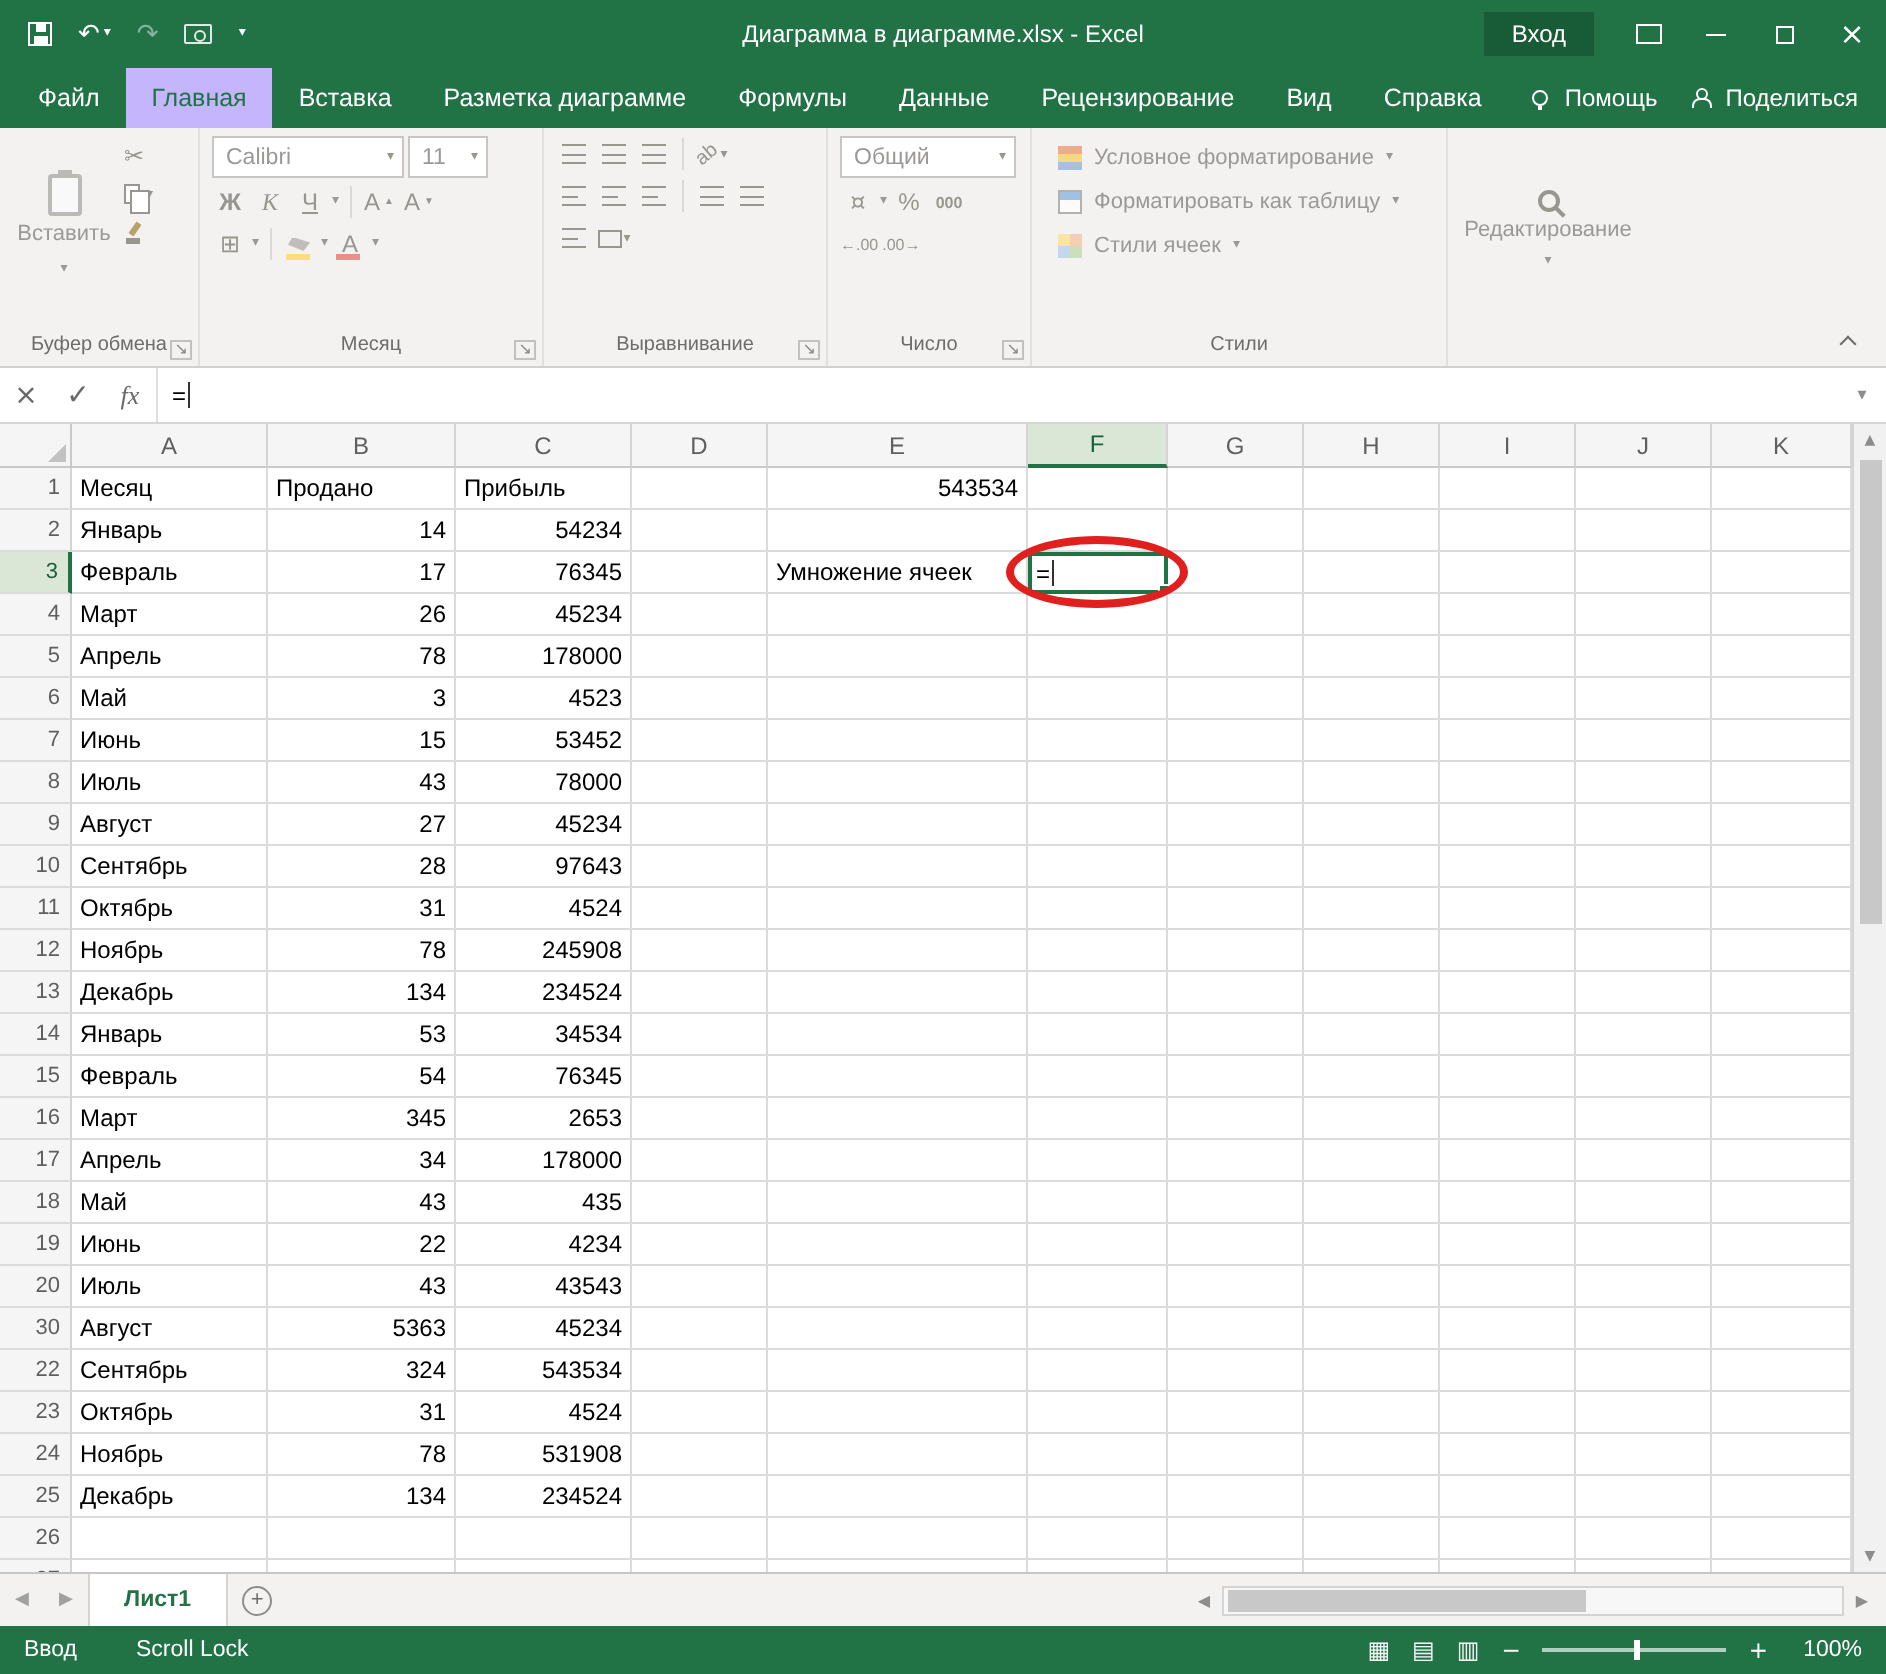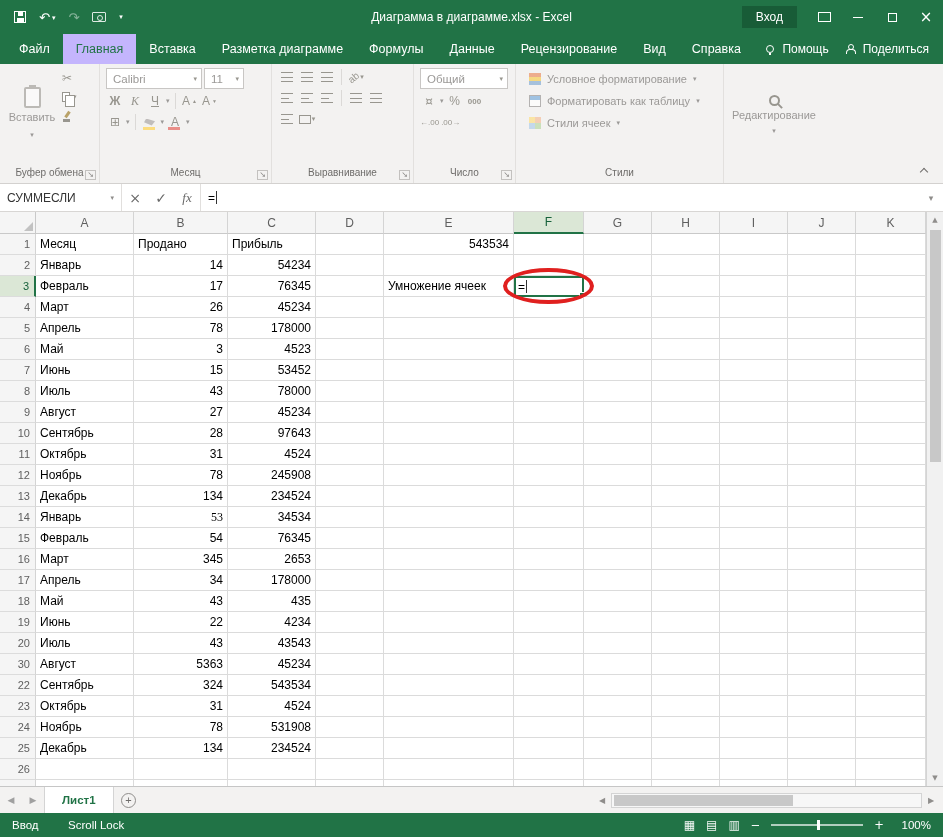--- a/index.html
+++ b/index.html
@@ -407,24 +407,20 @@
       </div>
       <div class="rlabel"></div>
     </div>
 
     <div class="rib-collapse">
         <span class="chev-up"></span>
       </div>
   </div>
 
   <div class="formula-bar">
-    <div class="name-box">
-      <span>СУММЕСЛИ</span>
-      <span class="dd"></span>
-    </div>
     <div class="fb-btn uni">×</div>
     <div class="fb-btn uni">✓</div>
     <div class="fb-btn fb-fx">fx</div>
     <div class="fb-field">
       <span>=</span>
         <span class="caret"></span>
     </div>
     <div class="fb-expand uni">▾</div>
   </div>
 
@@ -623,21 +619,21 @@
             <div class="cell" style="width: 70px;"></div>
             <div class="cell" style="width: 68px;"></div>
             <div class="cell" style="width: 68px;"></div>
             <div class="cell" style="width: 68px;"></div>
             <div class="cell" style="width: 68px;"></div>
             <div class="cell" style="width: 70px;"></div>
           </div>
           <div class="srow">
             <div class="gut">14</div>
             <div class="cell" style="width: 98px;">Январь</div>
-            <div class="cell num" style="width: 94px; font-family: Liberation Serif, serif;">53</div>
+            <div class="cell num" style="width: 94px;">53</div>
             <div class="cell num" style="width: 88px;">34534</div>
             <div class="cell" style="width: 68px;"></div>
             <div class="cell" style="width: 130px;"></div>
             <div class="cell" style="width: 70px;"></div>
             <div class="cell" style="width: 68px;"></div>
             <div class="cell" style="width: 68px;"></div>
             <div class="cell" style="width: 68px;"></div>
             <div class="cell" style="width: 68px;"></div>
             <div class="cell" style="width: 70px;"></div>
           </div>

